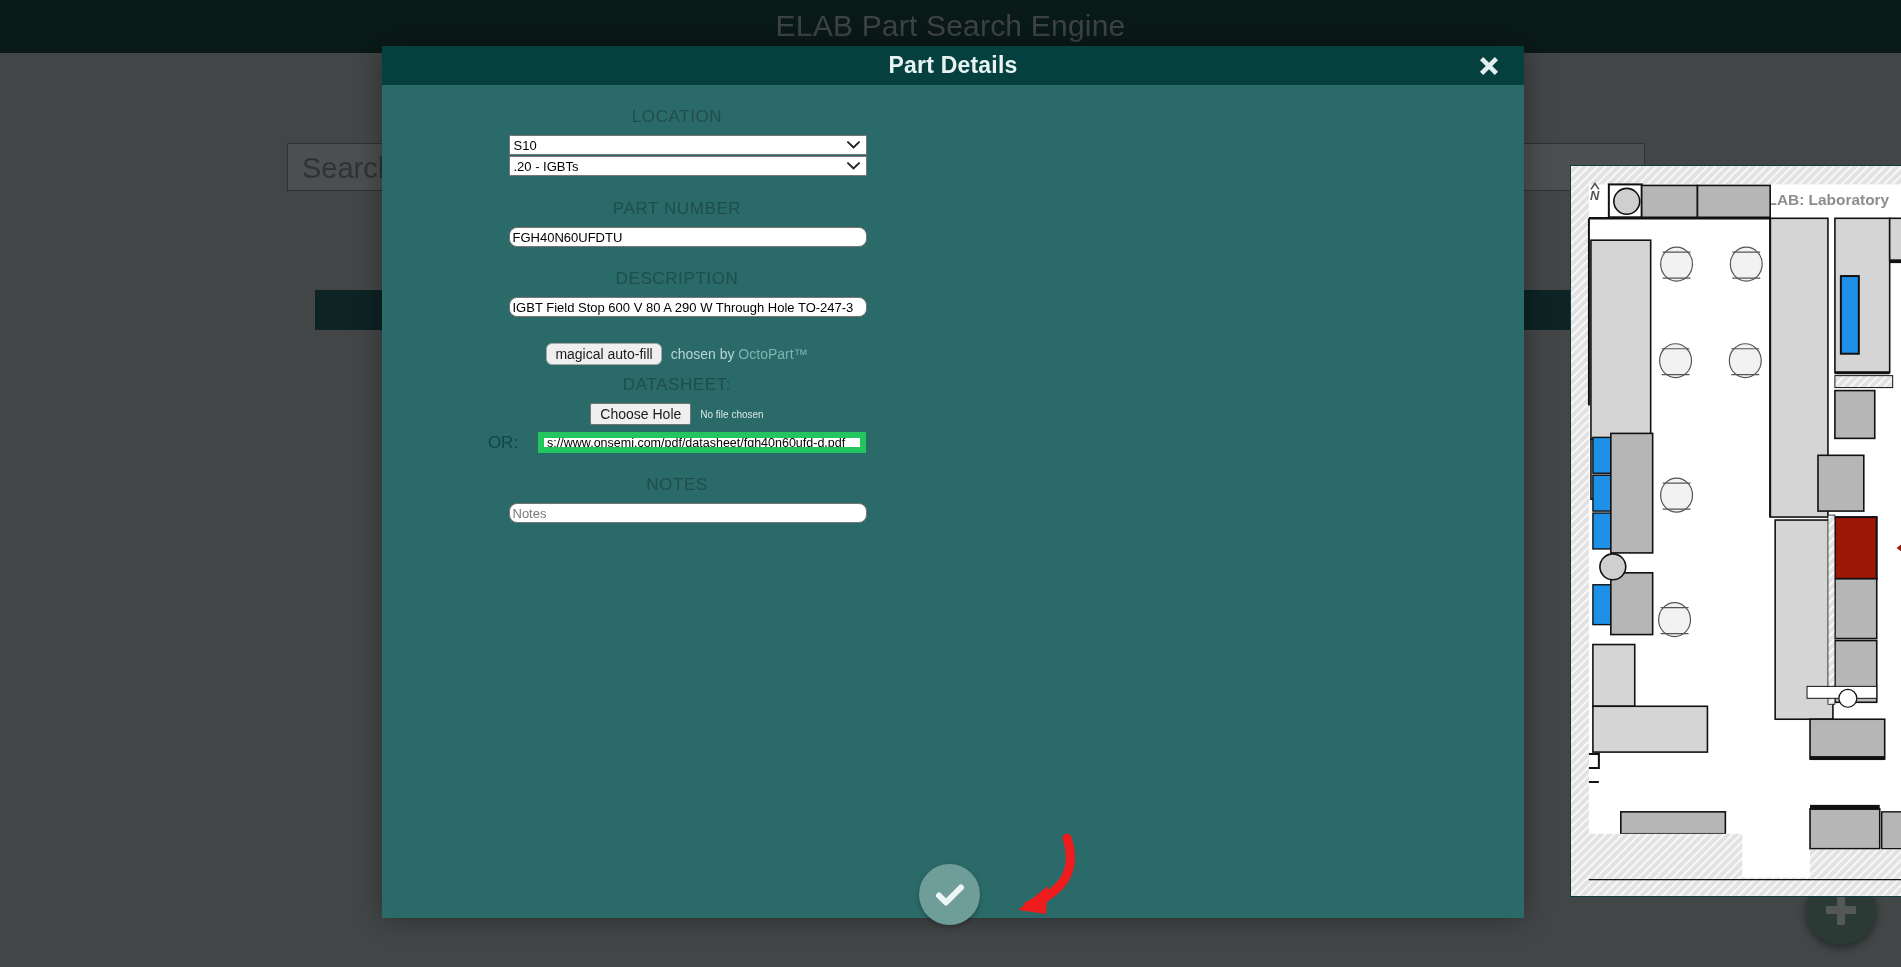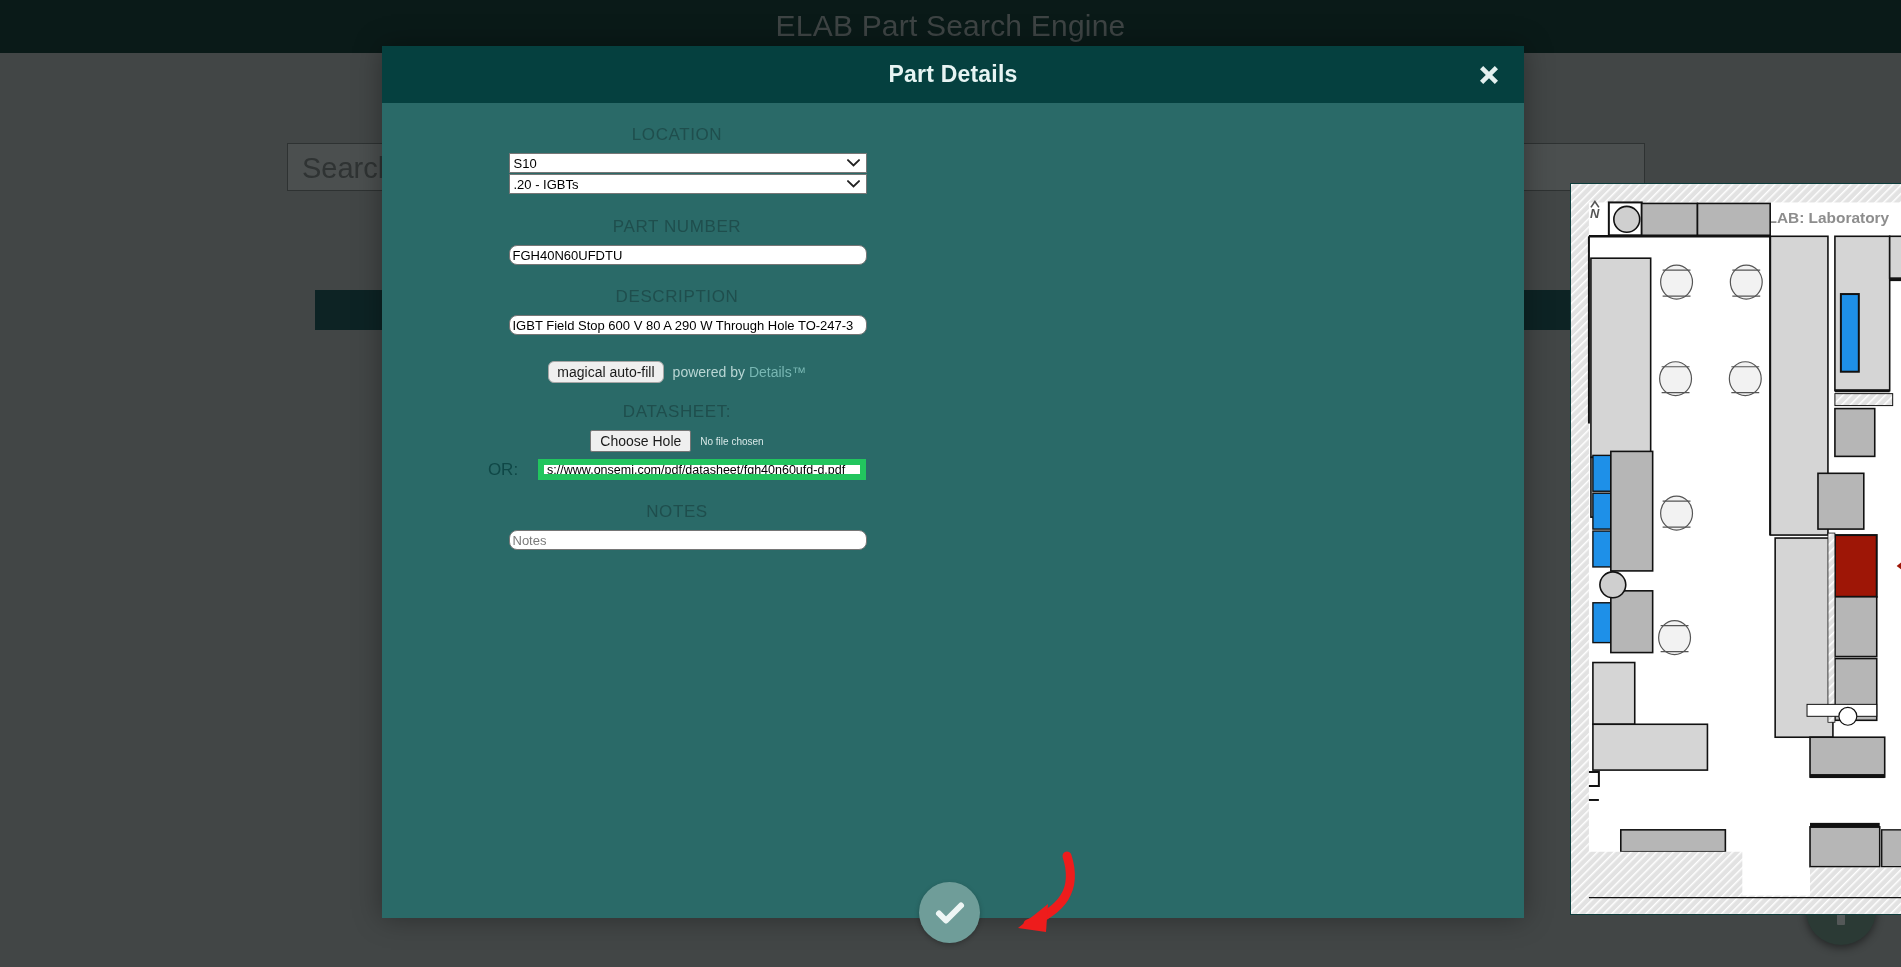--- a/index.html
+++ b/index.html
@@ -42,21 +42,21 @@
   #fab .plus-v { position: absolute; width: 8px; height: 30px; background: #545858; border-radius: 1px;}
 
   
   #modal {
     position: absolute; left: 382px; top: 46px;
     width: 1142px; height: 872px;
     background: #2a6a68;
     box-shadow: 0 0 26px rgba(0,0,0,.35);
   }
   #modal-header {
-    position: relative; height: 57px; background: #05403f;
+    position: relative; height: 39px; background: #05403f;
     display: flex; align-items: center; justify-content: center;
   }
   #modal-title {
     color: #e7f4f3; font-size: 23px; font-weight: bold; letter-spacing: .2px;
   }
   #close-btn {
     position: absolute; right: 18px; top: 50%; transform: translateY(-50%);
     width: 34px; height: 34px; cursor: pointer;
     display: flex; align-items: center; justify-content: center;
   }
@@ -202,24 +202,24 @@
         <input class="form-txt" type="text" value="FGH40N60UFDTU" style="">
       </div>
 
       <div class="field-label label-pad-top">DESCRIPTION</div>
       <div class="ctrl-wrap">
         <input class="form-txt" type="text" value="IGBT Field Stop 600 V 80 A 290 W Through Hole TO-247-3" style="">
       </div>
 
       <div id="autofill-row">
         <button id="autofill-btn">magical auto-fill</button>
-        <span id="powered-by"><span>powered by </span><span class="octo">Details™</span></span>
-      </div>
-
-      <div class="field-label" style="margin-top:19px">DATASHEET:</div>
+        <span id="powered-by"><span>chosen by </span><span class="octo">OctoPart™</span></span>
+      </div>
+
+      <div class="field-label" style="margin-top:10px">DATASHEET:</div>
 
       <div id="datasheet-row">
         <button id="file-btn">Choose Hole</button>
         <span id="file-status">No file chosen</span>
       </div>
 
       <div id="or-row">
         <span id="or-label">OR:</span>
         <input class="url-txt" type="text" value="s://www.onsemi.com/pdf/datasheet/fgh40n60ufd-d.pdf" style="">
       </div>

